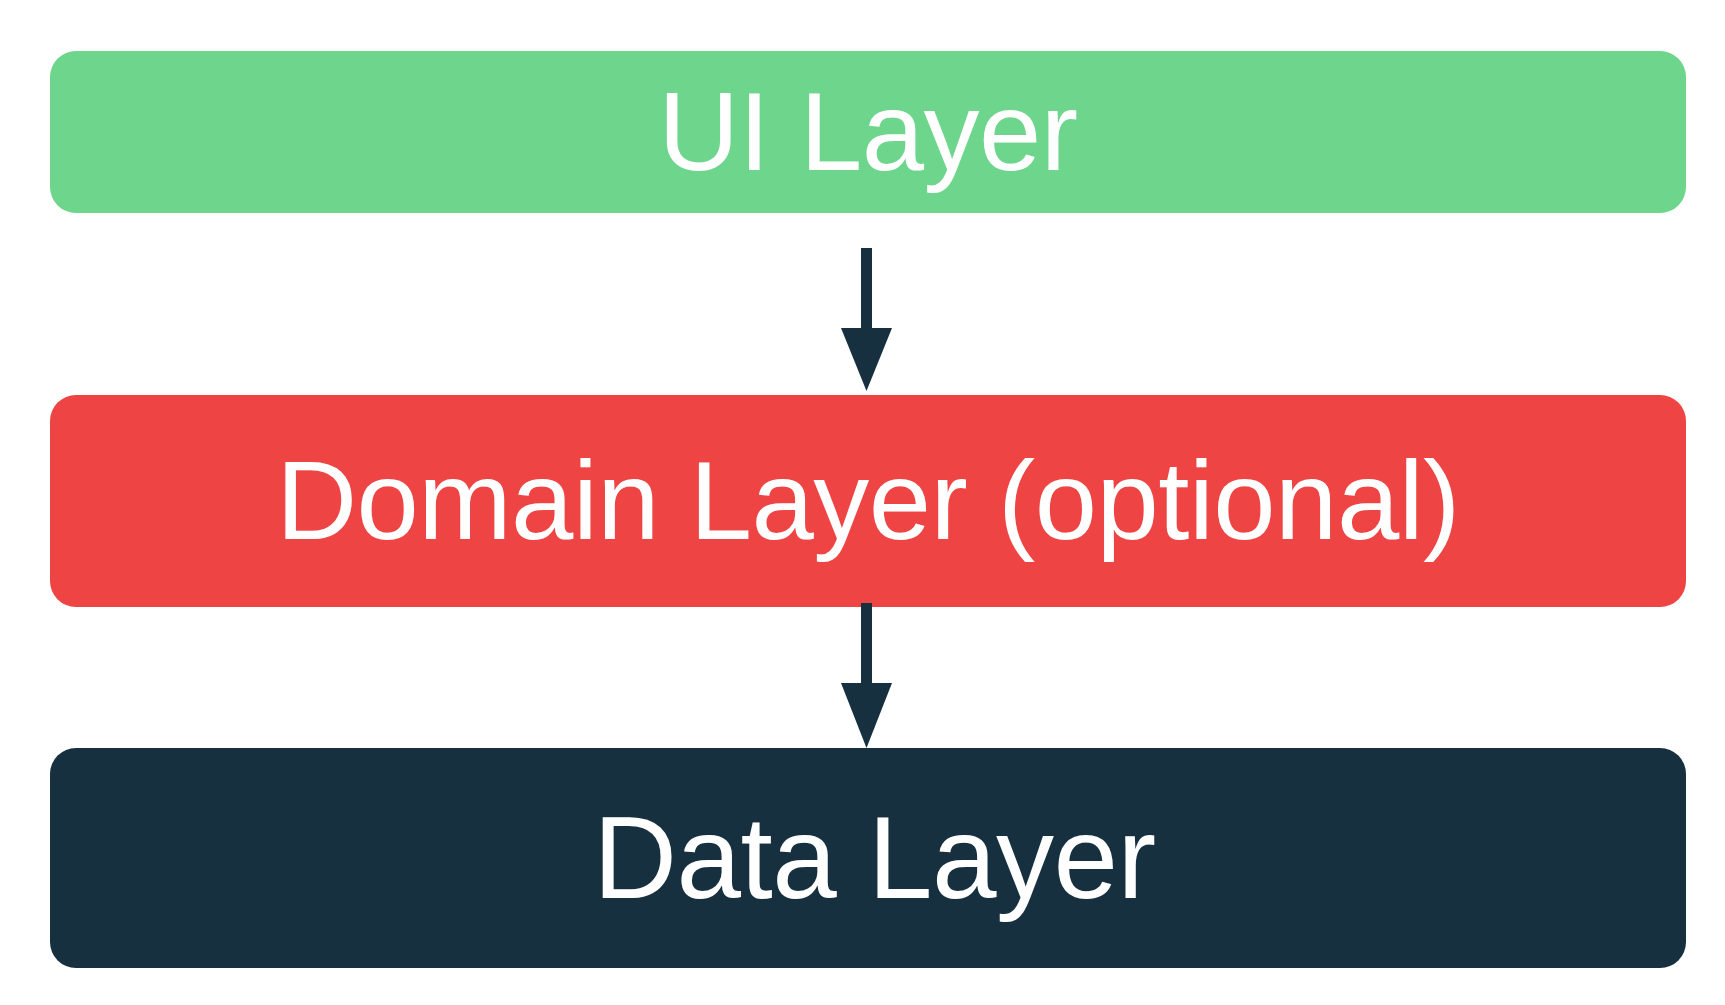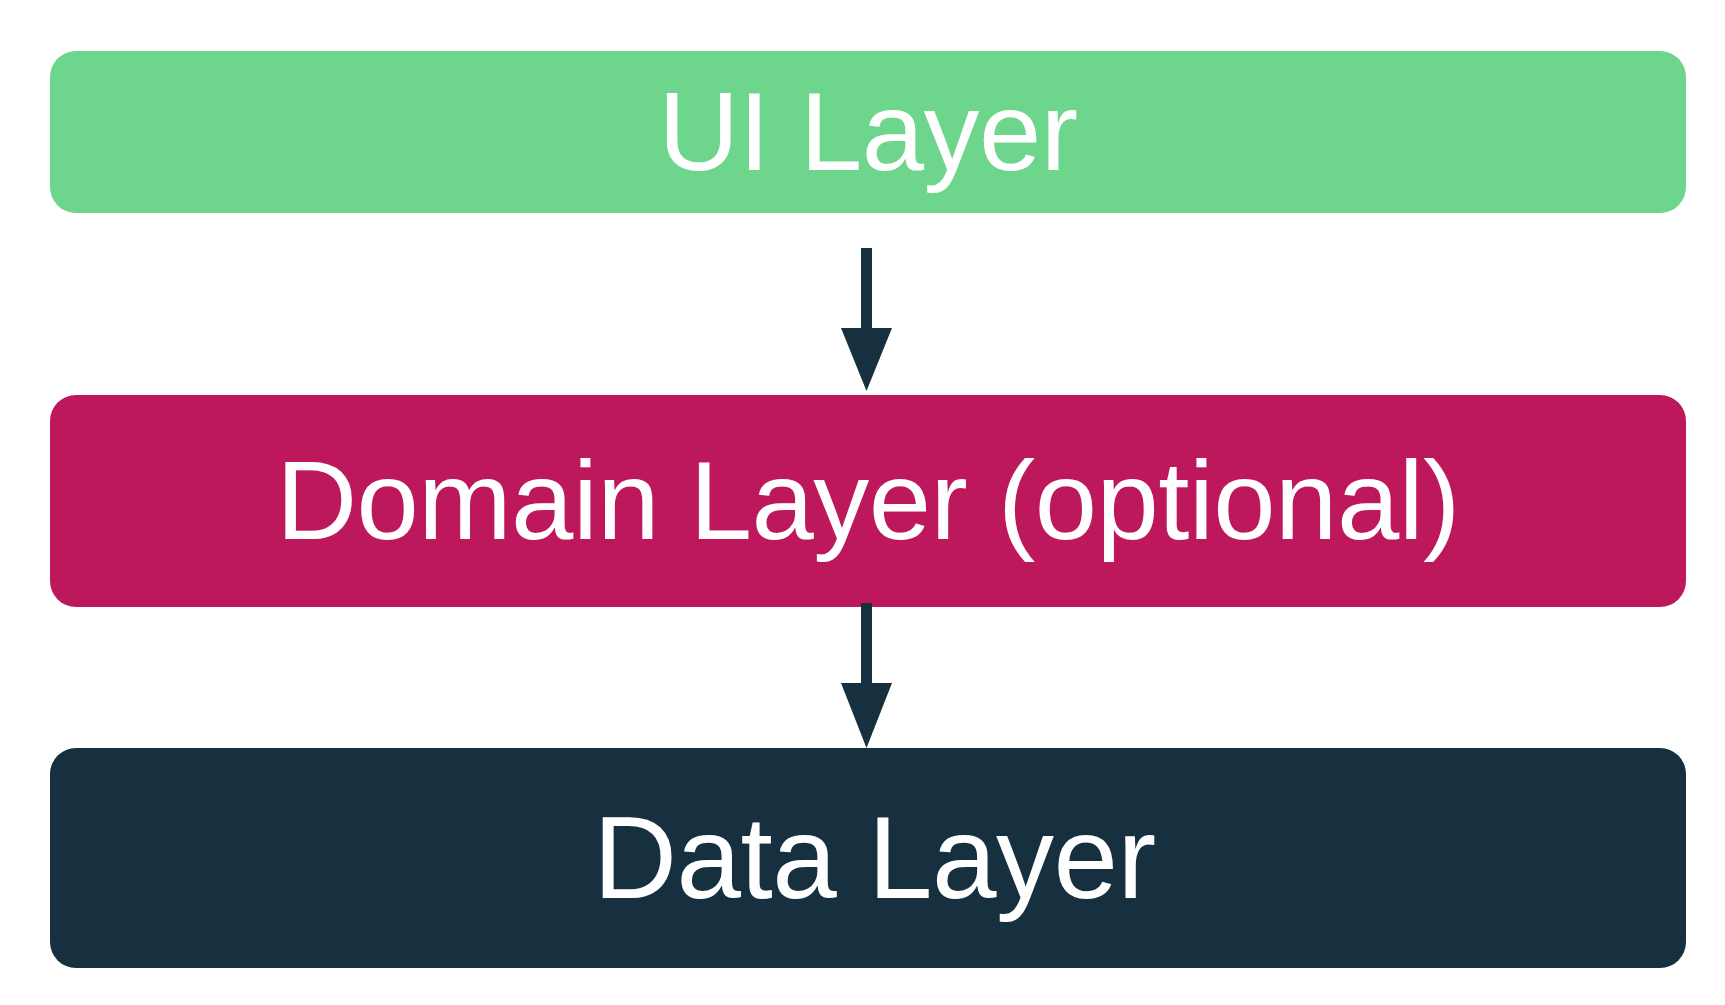--- a/index.html
+++ b/index.html
@@ -79,21 +79,21 @@
     <span class="layer-label" style="color: rgb(255, 255, 255);">UI Layer</span>
   </div>
 
   <div class="arrow" id="arrow-ui-to-domain">
     <svg width="1725" height="148" viewBox="0 0 1725 148" xmlns="http://www.w3.org/2000/svg">
       <rect x="861" y="0" width="11" height="84" fill="#17303F"></rect>
       <polygon points="841,80 892,80 866.5,143" fill="#17303F"></polygon>
     </svg>
   </div>
 
-  <div class="layer-box" id="box-domain" style="background: #be185d;">
+  <div class="layer-box" id="box-domain" style="background: #ef4444;">
     <span class="layer-label" style="color: rgb(255, 255, 255);">Domain Layer (optional)</span>
   </div>
 
   <div class="arrow" id="arrow-domain-to-data">
     <svg width="1725" height="148" viewBox="0 0 1725 148" xmlns="http://www.w3.org/2000/svg">
       <rect x="861" y="0" width="11" height="84" fill="#17303F"></rect>
       <polygon points="841,80 892,80 866.5,145" fill="#17303F"></polygon>
     </svg>
   </div>
 

